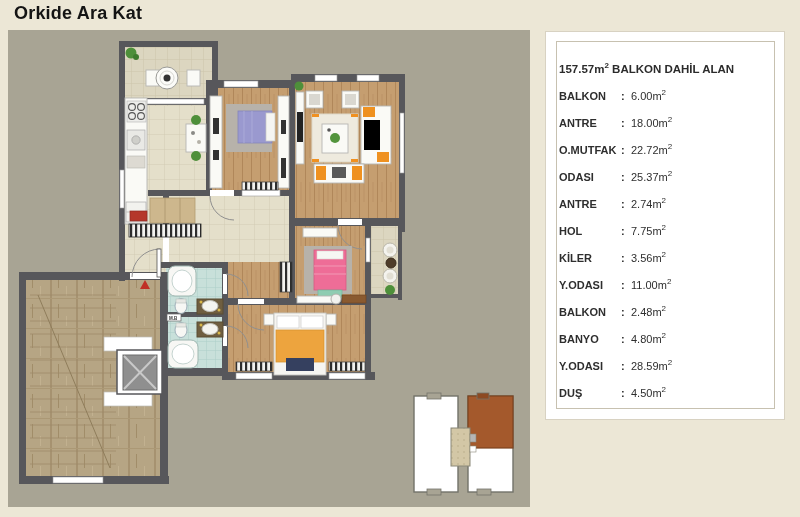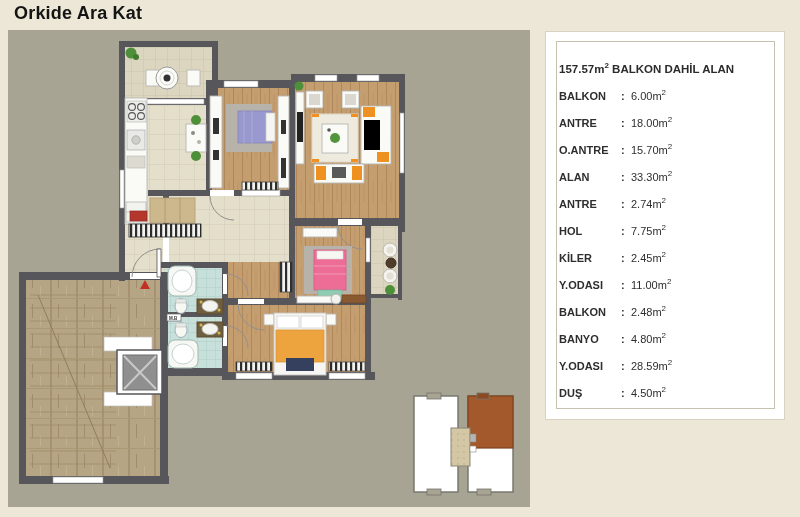--- a/index.html
+++ b/index.html
@@ -310,43 +310,43 @@
           <span class="lbl">BALKON</span>
           <span class="colon">:</span>
           <span class="val"><span>6.00</span><span>m</span><sup>2</sup></span>
         </div>
       <div class="row">
           <span class="lbl">ANTRE</span>
           <span class="colon">:</span>
           <span class="val"><span>18.00</span><span>m</span><sup>2</sup></span>
         </div>
       <div class="row">
-          <span class="lbl">O.ANTRE</span>
-          <span class="colon">:</span>
-          <span class="val"><span>15.70</span><span>m</span><sup>2</sup></span>
-        </div>
-      <div class="row">
-          <span class="lbl">ALAN</span>
-          <span class="colon">:</span>
-          <span class="val"><span>33.30</span><span>m</span><sup>2</sup></span>
+          <span class="lbl">O.MUTFAK</span>
+          <span class="colon">:</span>
+          <span class="val"><span>22.72</span><span>m</span><sup>2</sup></span>
+        </div>
+      <div class="row">
+          <span class="lbl">ODASI</span>
+          <span class="colon">:</span>
+          <span class="val"><span>25.37</span><span>m</span><sup>2</sup></span>
         </div>
       <div class="row">
           <span class="lbl">ANTRE</span>
           <span class="colon">:</span>
           <span class="val"><span>2.74</span><span>m</span><sup>2</sup></span>
         </div>
       <div class="row">
           <span class="lbl">HOL</span>
           <span class="colon">:</span>
           <span class="val"><span>7.75</span><span>m</span><sup>2</sup></span>
         </div>
       <div class="row">
           <span class="lbl">KİLER</span>
           <span class="colon">:</span>
-          <span class="val"><span>2.45</span><span>m</span><sup>2</sup></span>
+          <span class="val"><span>3.56</span><span>m</span><sup>2</sup></span>
         </div>
       <div class="row">
           <span class="lbl">Y.ODASI</span>
           <span class="colon">:</span>
           <span class="val"><span>11.00</span><span>m</span><sup>2</sup></span>
         </div>
       <div class="row">
           <span class="lbl">BALKON</span>
           <span class="colon">:</span>
           <span class="val"><span>2.48</span><span>m</span><sup>2</sup></span>

